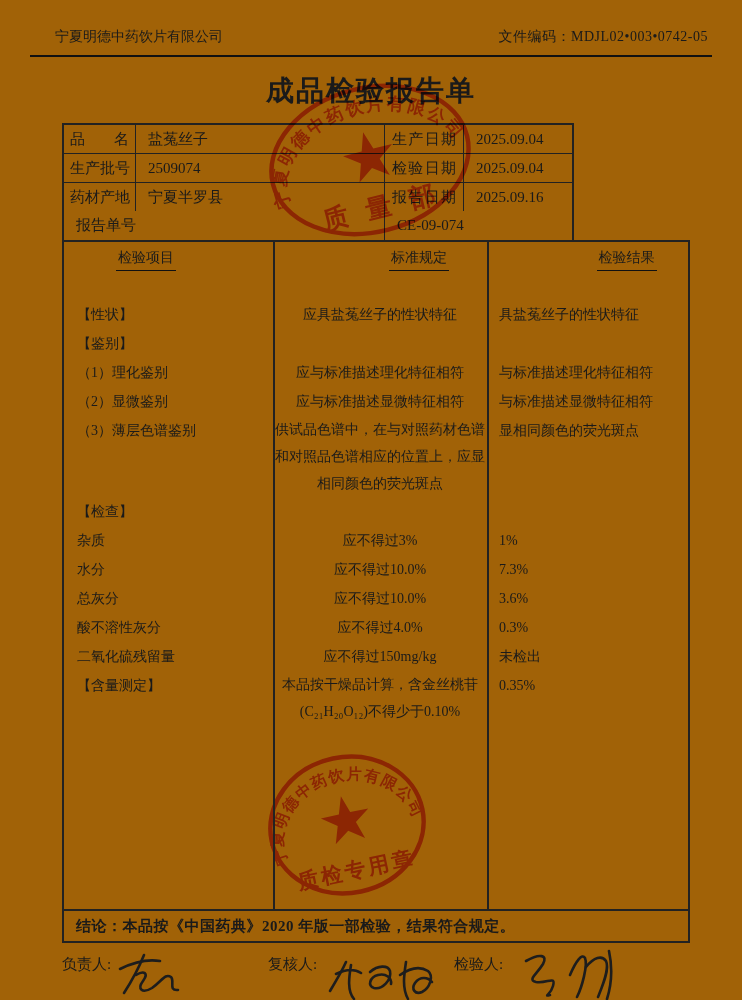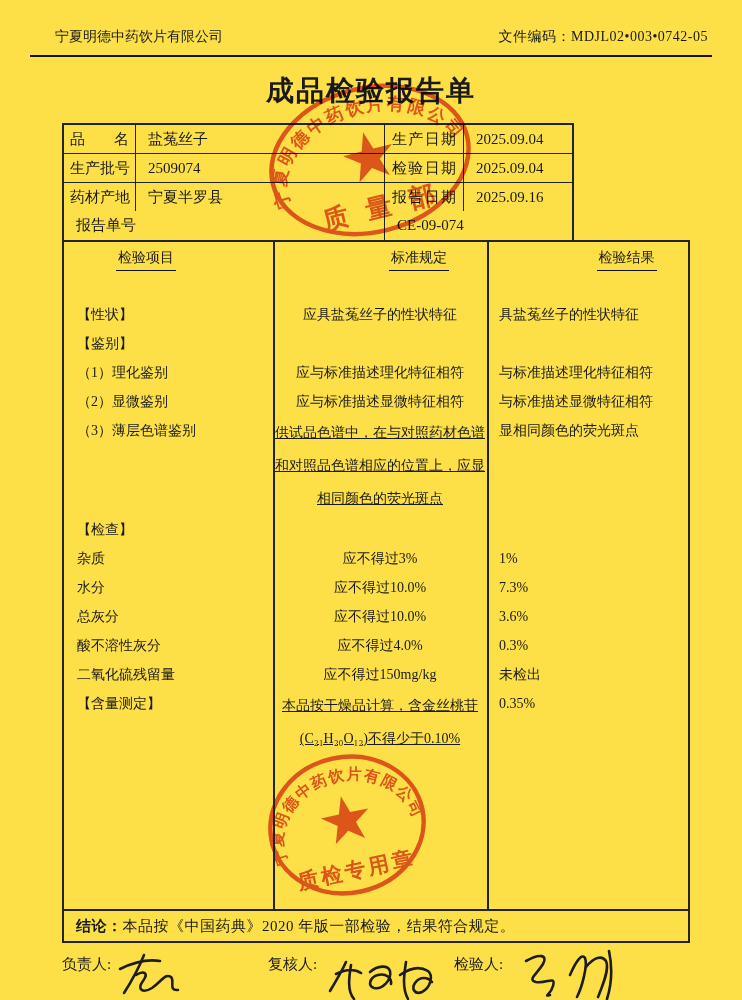--- a/index.html
+++ b/index.html
@@ -1,17 +1,17 @@
 <!DOCTYPE html>
 <html><head>
 <meta charset="utf-8">
 <style>
   html,body{margin:0;padding:0;background:#e8e8e8;}
   .page{
-    width:742px;height:1000px;position:relative;background:#fde047;overflow:hidden;
+    width:742px;height:1000px;position:relative;background:#a16207;overflow:hidden;
     font-family:"Liberation Serif","DejaVu Serif",serif;color:#1a1a1a;margin:0 auto;
   }
   
   .topbar{
     margin:28px 30px 0 30px;padding:0 4px 9px 25px;
     display:flex;justify-content:space-between;align-items:flex-end;
     border-bottom:2px solid #111;font-size:14px;
   }
   .doccode{letter-spacing:.5px;}
   
@@ -39,26 +39,26 @@
   .vline.v1{left:209px;}
   .vline.v2{left:423px;}
   .mhead{display:grid;grid-template-columns:209px 214px 201px;height:58px;padding-top:7px;box-sizing:border-box;margin-left:39px;}
   .mhead .h1{padding-left:13px;}
   .mhead .h2,.mhead .h3{text-align:center;}
   .hul{display:inline-block;border-bottom:1.5px solid #111;padding:0 2px 3px 2px;}
   .mrow{display:grid;grid-template-columns:209px 214px 201px;min-height:29px;line-height:29px;}
   .mrow .ci{padding-left:13px;}
   .mrow .cs{text-align:center;}
   .mrow .cr{padding-left:12px;}
-  .ml{line-height:33px;white-space:pre-line;text-decoration:underline;}
+  .ml{line-height:27px;white-space:pre-line;}
   .concl{
     margin-top:auto;border-top:2px solid #222;min-height:30px;line-height:30px;
     padding-left:12px;font-size:15px;font-weight:700;letter-spacing:.5px;
   }
-  .concl .ctext{font-weight:400;}
+  .concl .ctext{font-weight:700;}
   
   .signrow{position:relative;margin:8px 0 0 62px;width:650px;height:60px;font-size:15px;}
   .slabel{position:absolute;top:4px;}
   .sl1{left:0;}
   .sl2{left:206px;}
   .sl3{left:392px;}
   .sig{position:absolute;}
   .sig1{left:46px;top:-4px;}
   .sig2{left:258px;top:-2px;}
   .sig3{left:450px;top:-8px;}

